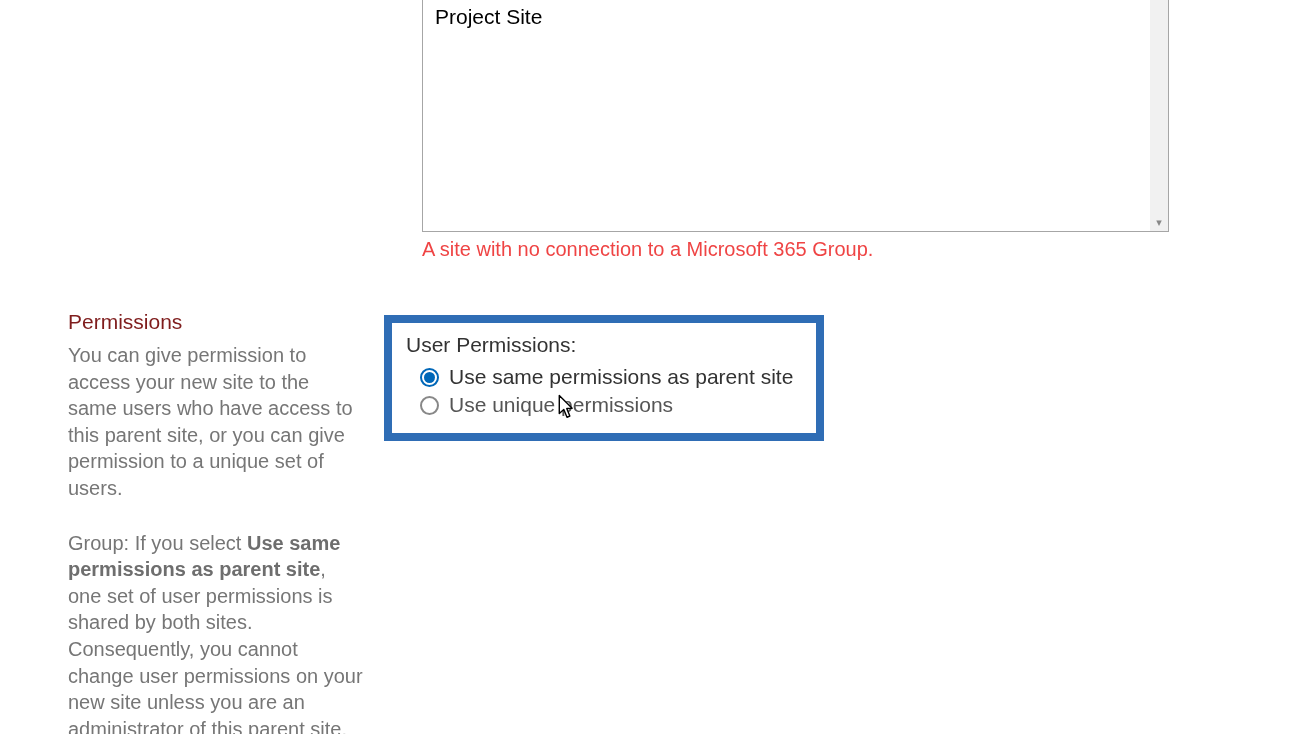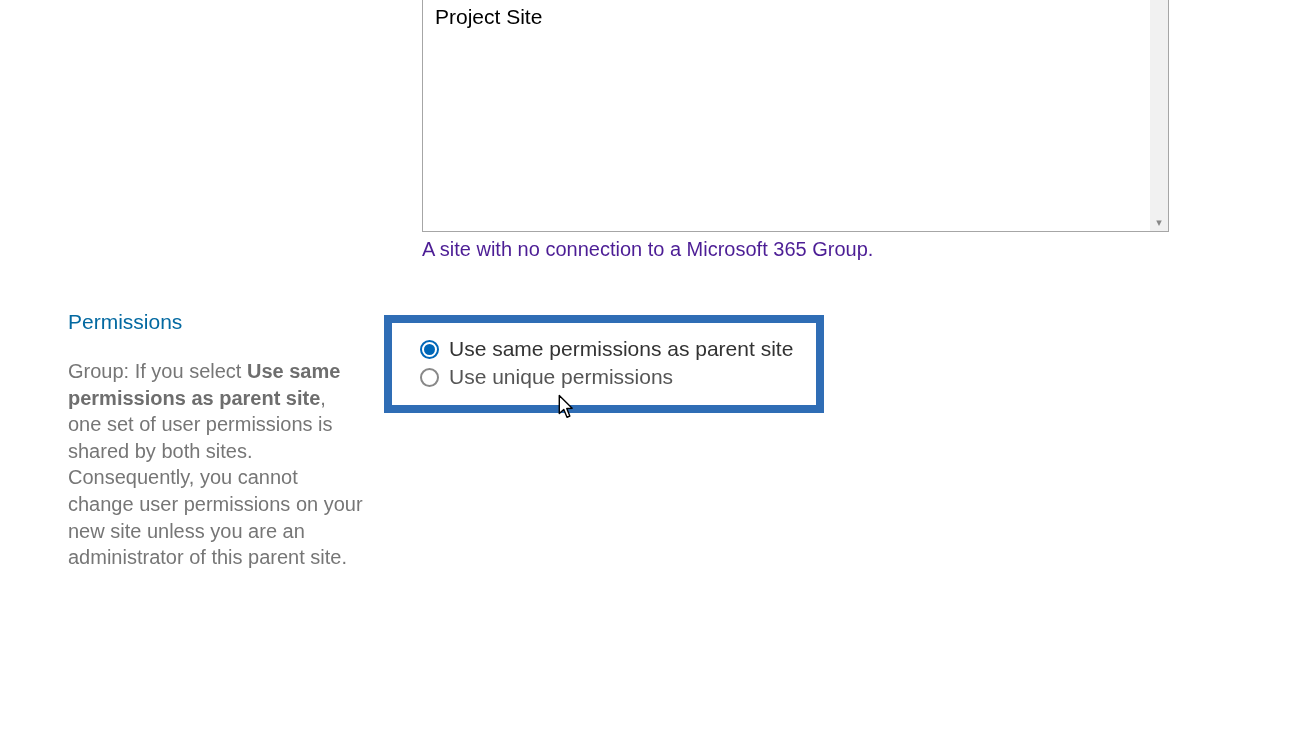--- a/index.html
+++ b/index.html
@@ -57,35 +57,35 @@
     font-size: 11px;
     user-select: none;
   }
   .template-scroll-arrow.down { bottom: 0; }
 
   .template-description {
     position: absolute;
     left: 422px;
     top: 238px;
     font-size: 20px;
-    color: #4c1d95;
+    color: #ef4444;
   }
 
   
   .left-col {
     position: absolute;
     left: 68px;
     top: 310px;
     width: 295px;
   }
   .section-heading {
     font-size: 21px;
-    color: #0369a1;
+    color: #7f1d1d;
     font-weight: 400;
-    margin-bottom: 24px;
+    margin-bottom: 8px;
   }
   .section-description {
     font-size: 20px;
     color: #767676;
     line-height: 1.33;
     margin-bottom: 28px;
   }
   .section-note {
     font-size: 20px;
     color: #767676;
@@ -163,26 +163,28 @@
     <div class="template-option">Project Site</div>
   </div>
   <div class="template-scrollbar">
     <div class="template-scroll-arrow down">▾</div>
   </div>
 </div>
 <div class="template-description">A site with no connection to a Microsoft 365 Group.</div>
 
 <div class="left-col">
   <div class="section-heading">Permissions</div>
+  <div class="section-description">You can give permission to access your new site to the same users who have access to this parent site, or you can give permission to a unique set of users.</div>
   <div class="section-note">
     <span>Group: If you select </span><span class="bold">Use same permissions as parent site</span><span>, one set of user permissions is shared by both sites. Consequently, you cannot change user permissions on your new site unless you are an administrator of this parent site.</span>
   </div>
 </div>
 
 <div class="perm-box-wrapper">
+  <div class="perm-label">User Permissions:</div>
 
   <div class="radio-row">
     <span class="radio checked"></span>
     <span class="radio-option-label">Use same permissions as parent site</span>
   </div>
 
   <div class="radio-row unchecked">
     <span class="radio unchecked"></span>
     <span class="radio-option-label">Use unique permissions</span>
   </div>

